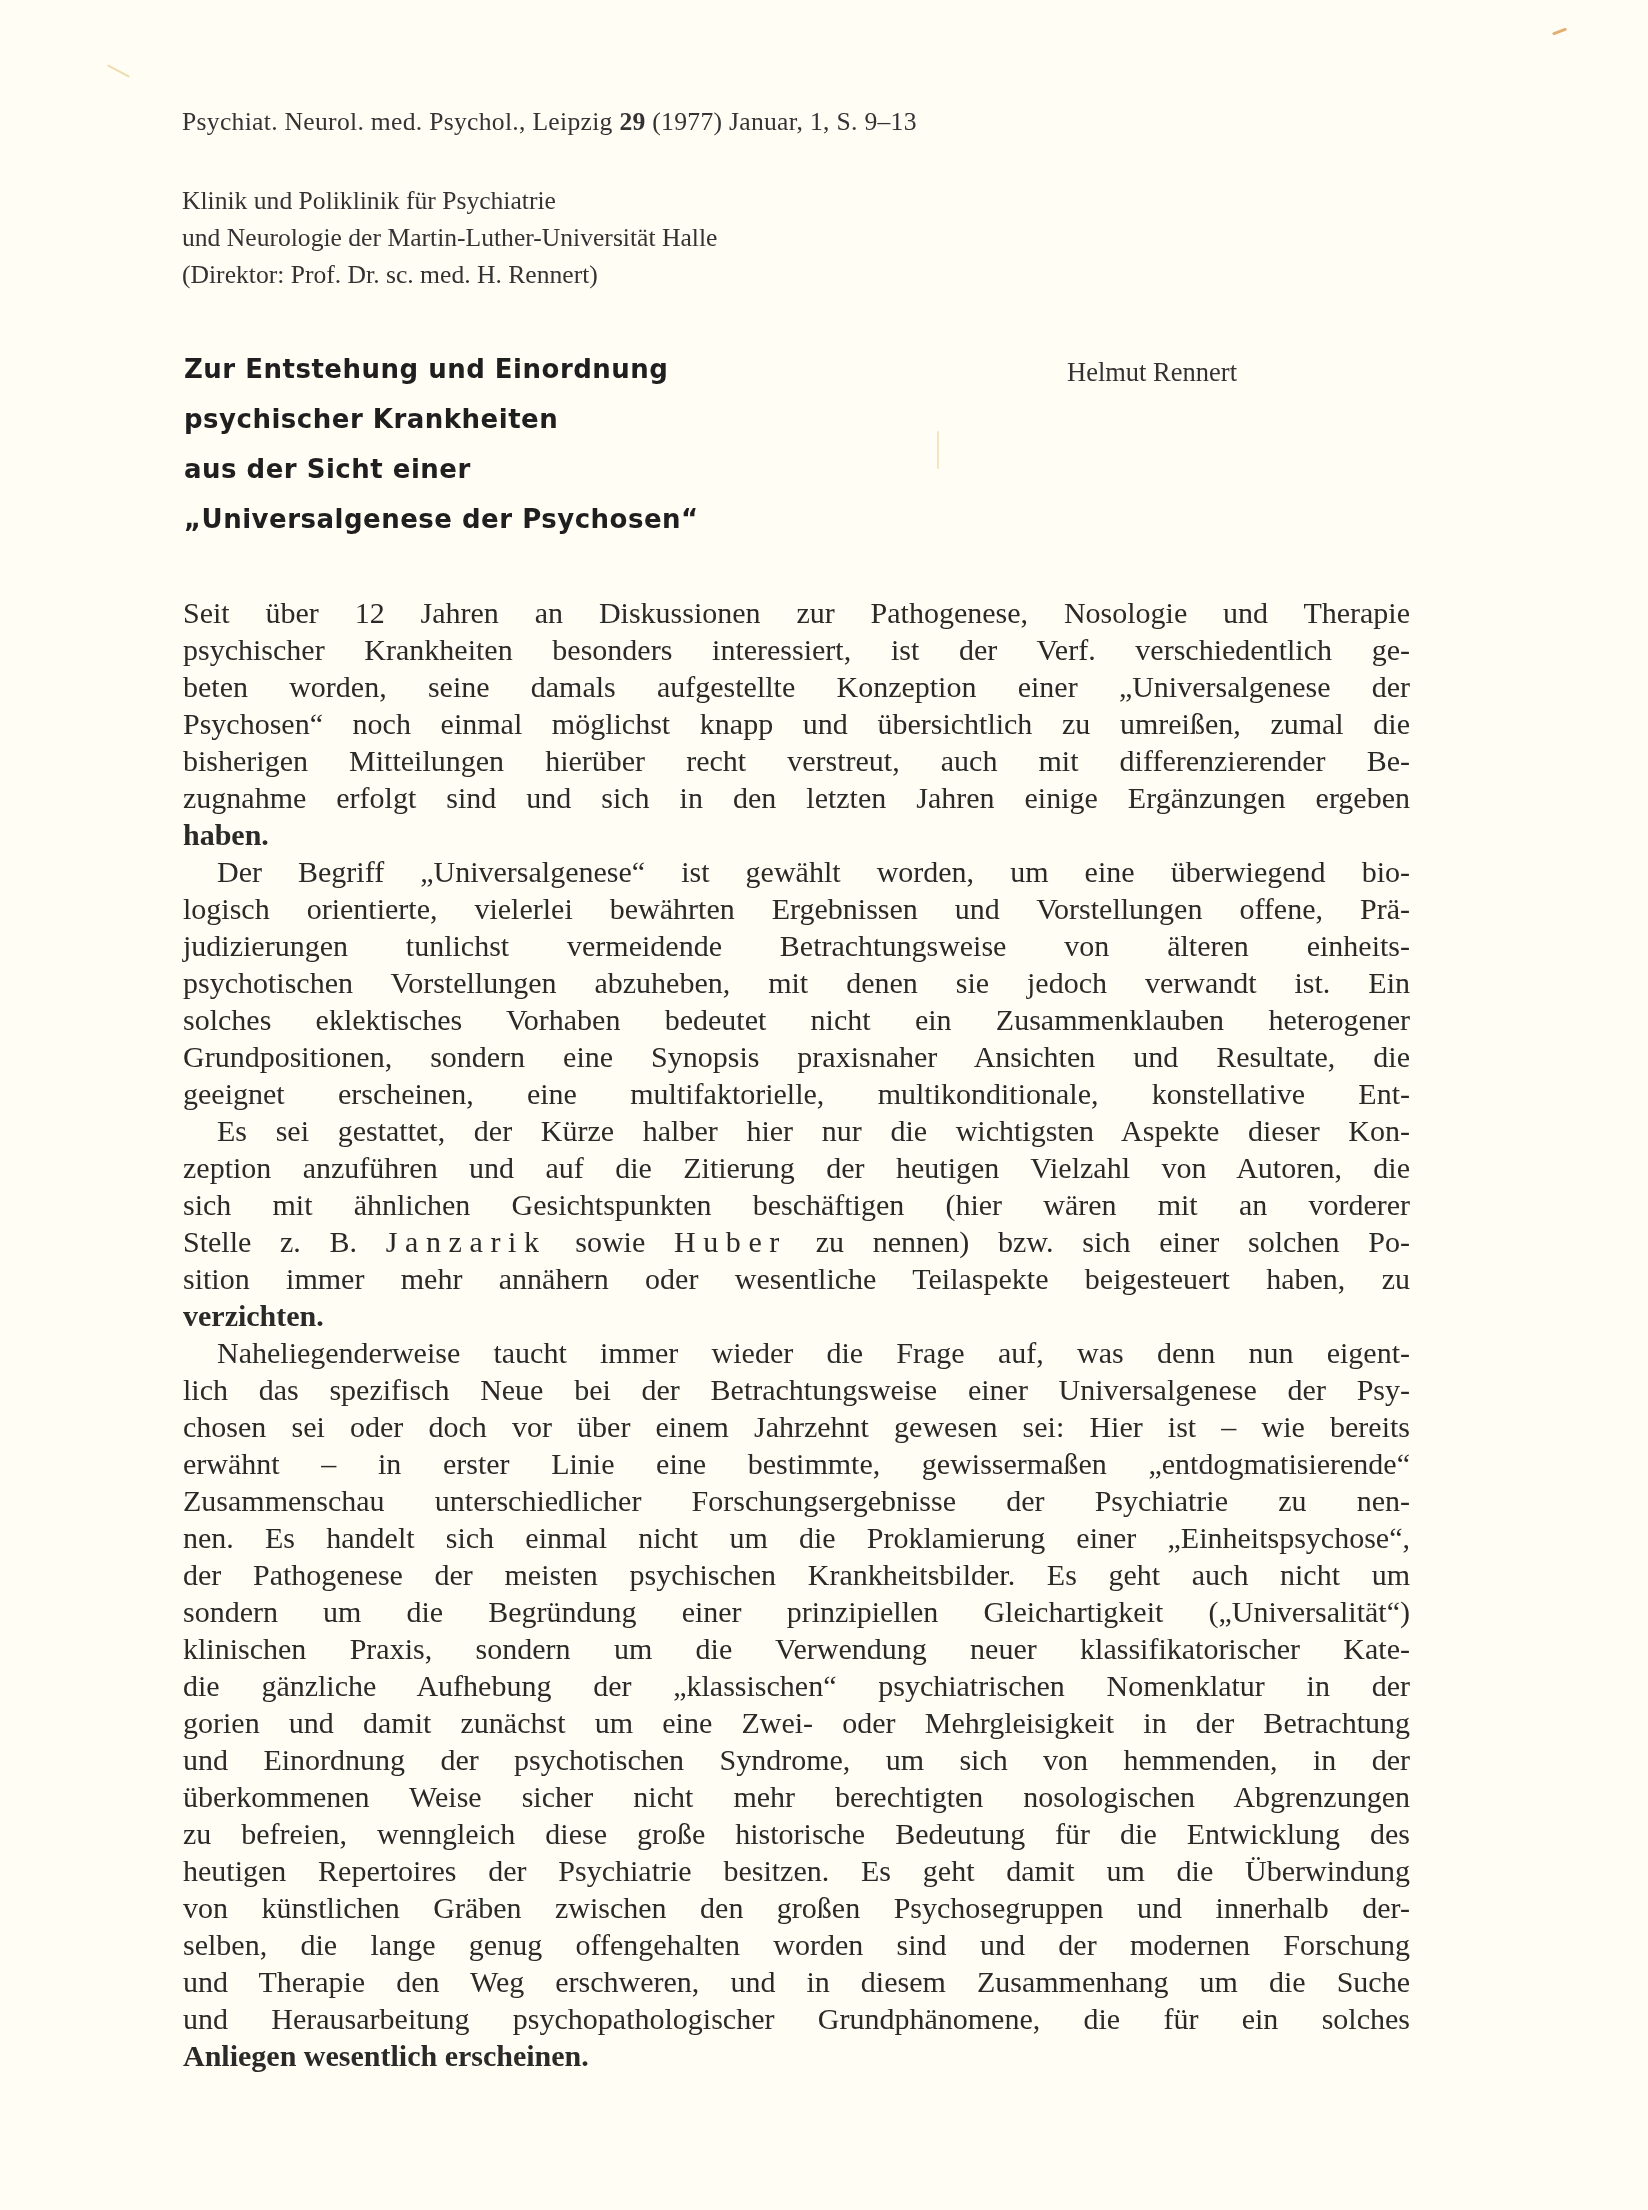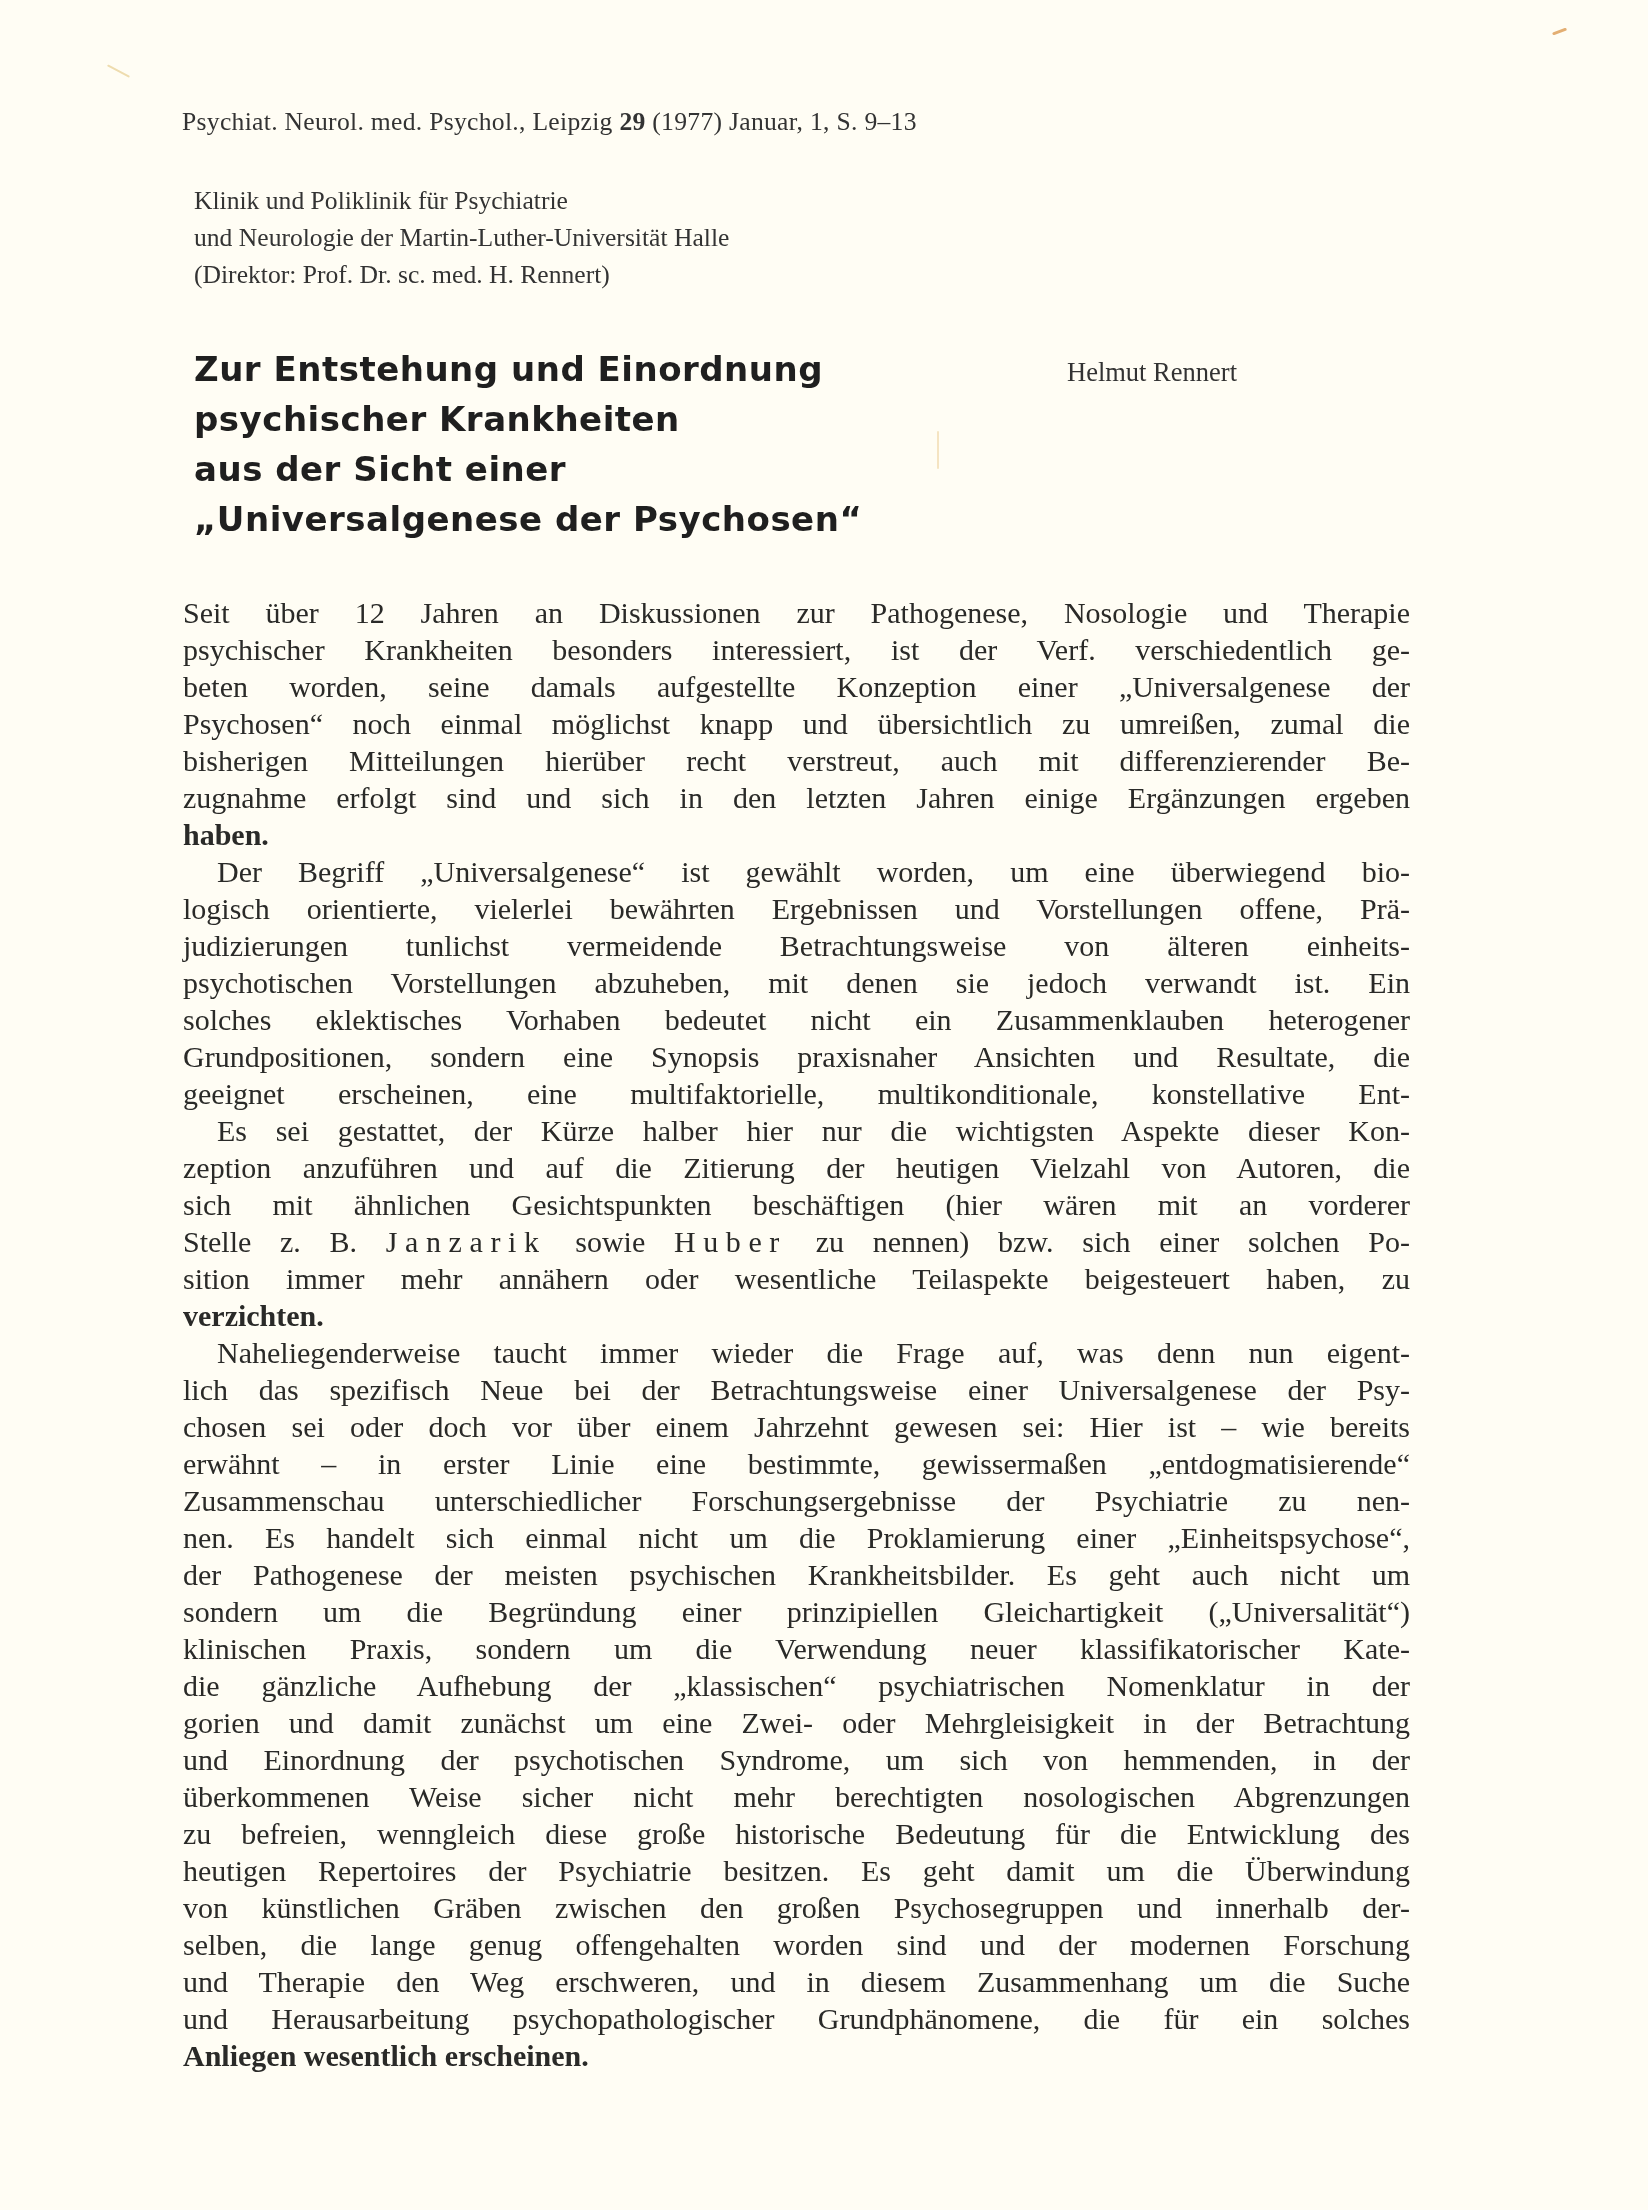--- a/index.html
+++ b/index.html
@@ -22,26 +22,26 @@
     font-family: "Liberation Serif", serif;
     font-size: 25.6px; letter-spacing: 0.3px; color: #333;
   }
   .journal-line b { font-weight: bold; }
 
   .affiliation {
     position: absolute; left: 182px; top: 182px;
     font-family: "Liberation Serif", serif;
     font-size: 25.6px; line-height: 37px; color: #333;
   }
-  .affiliation div { white-space: nowrap; margin-left: 12px; }
+  .affiliation div { white-space: nowrap; }
 
   .title {
-    position: absolute; left: 194px; top: 344px;
+    position: absolute; left: 184px; top: 344px;
     font-family: "DejaVu Sans", "Liberation Sans", sans-serif;
-    font-weight: bold; font-size: 34px; line-height: 50px; color: #1f1f1f;
+    font-weight: bold; font-size: 26px; line-height: 50px; color: #1f1f1f;
     letter-spacing: 0.5px;
   }
   .title div { white-space: nowrap; }
 
   .author {
     position: absolute; left: 1067px; top: 357px;
     font-family: "Liberation Serif", serif;
     font-size: 26.5px; color: #333;
   }
 

